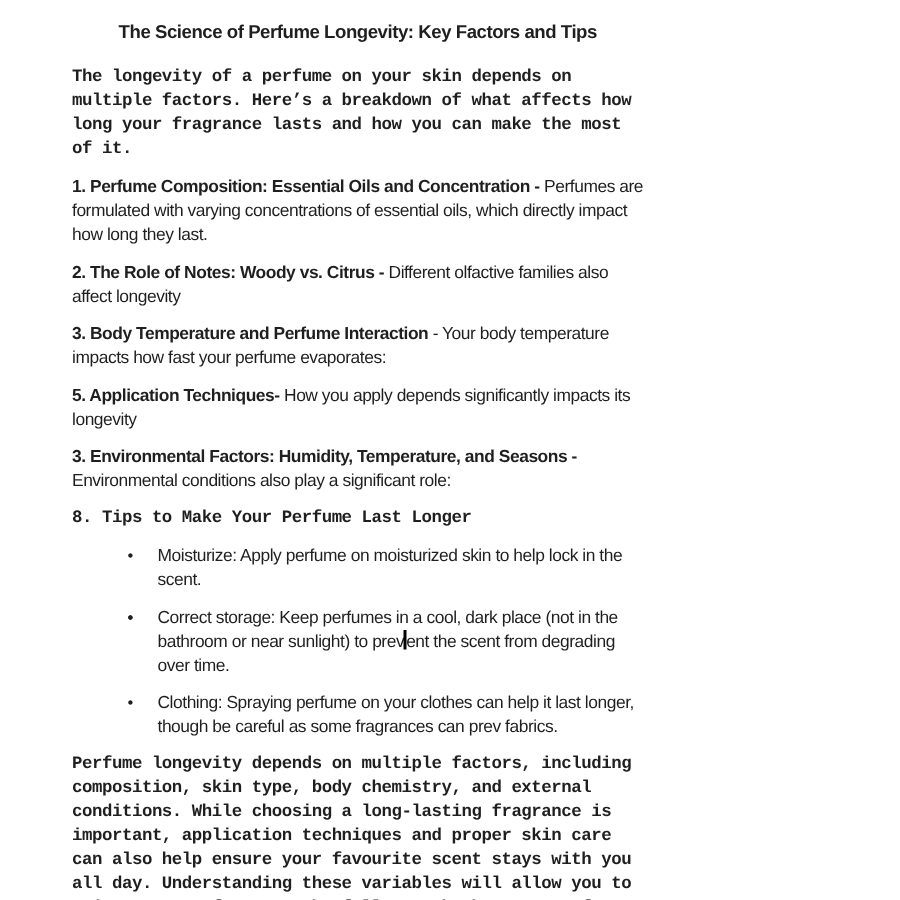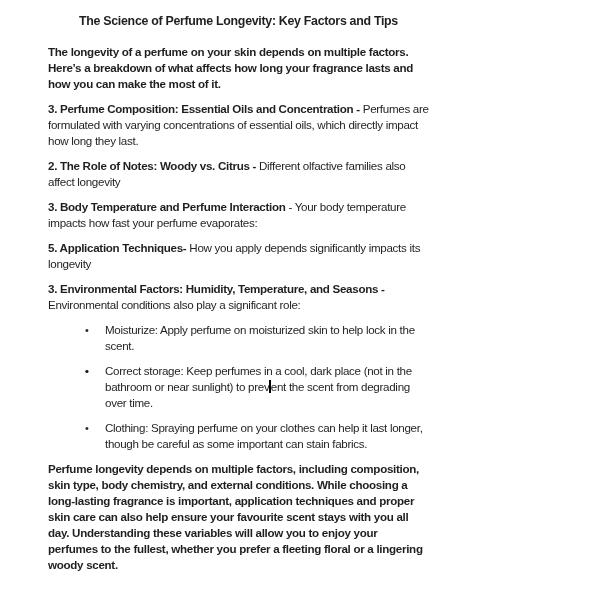--- a/index.html
+++ b/index.html
@@ -27,21 +27,21 @@
     line-height:16px;
     letter-spacing:-0.3px;
   }
   p{margin:0 0 9px 0;}
   .title{
     text-align:center;
     font-weight:bold;
     font-size:12.4px;
     margin-bottom:15px;
   }
-  .bold{font-weight:bold;}
+  .bold{font-weight:bold;font-family:Liberation Mono, monospace;}
   .section b{font-weight:bold;}
   ul.tips{
     list-style:none;
     margin:2px 0 9px 0;
     padding:0 0 0 57px;
   }
   ul.tips li{
     position:relative;
     margin-bottom:9px;
   }
@@ -65,31 +65,32 @@
 <body>
 
 <div class="page">
   <div class="content">
 
     <p class="title">The Science of Perfume Longevity: Key Factors and Tips</p>
 
     <p class="bold">The longevity of a perfume on your skin depends on multiple factors. Here’s a breakdown of what affects how long your fragrance lasts and how you can make the most of it.</p>
 
     <div id="sections">
-        <p class="section"><b>3. Perfume Composition: Essential Oils and Concentration - </b><span>Perfumes are formulated with varying concentrations of essential oils, which directly impact how long they last.</span></p>
+        <p class="section"><b>1. Perfume Composition: Essential Oils and Concentration - </b><span>Perfumes are formulated with varying concentrations of essential oils, which directly impact how long they last.</span></p>
         <p class="section"><b>2. The Role of Notes: Woody vs. Citrus - </b><span>Different olfactive families also affect longevity</span></p>
         <p class="section"><b>3. Body Temperature and Perfume Interaction</b><span> - Your body temperature impacts how fast your perfume evaporates:</span></p>
         <p class="section"><b>5. Application Techniques-</b><span> How you apply depends significantly impacts its longevity</span></p>
         <p class="section"><b>3. Environmental Factors: Humidity, Temperature, and Seasons - </b><span>Environmental conditions also play a significant role:</span></p>
       </div>
 
+    <p class="bold">8. Tips to Make Your Perfume Last Longer</p>
 
     <ul class="tips" id="tips">
         <li><span class="bullet">•</span><span>Moisturize: Apply perfume on moisturized skin to help lock in the scent.</span></li>
         <li><span class="bullet">•</span></li>
         <li><span class="bullet">•</span><span>Correct storage: Keep perfumes in a cool, dark place (not in the bathroom or near sunlight) to prev</span><span class="caret"></span><span>ent the scent from degrading over time.</span></li>
-        <li><span class="bullet">•</span><span>Clothing: Spraying perfume on your clothes can help it last longer, though be careful as some important can stain fabrics.</span></li>
+        <li><span class="bullet">•</span><span>Clothing: Spraying perfume on your clothes can help it last longer, though be careful as some fragrances can prev fabrics.</span></li>
       </ul>
 
     <p class="bold">Perfume longevity depends on multiple factors, including composition, skin type, body chemistry, and external conditions. While choosing a long-lasting fragrance is important, application techniques and proper skin care can also help ensure your favourite scent stays with you all day. Understanding these variables will allow you to enjoy your perfumes to the fullest, whether you prefer a fleeting floral or a lingering woody scent.</p>
 
   </div>
 </div>
 
 </body></html>

